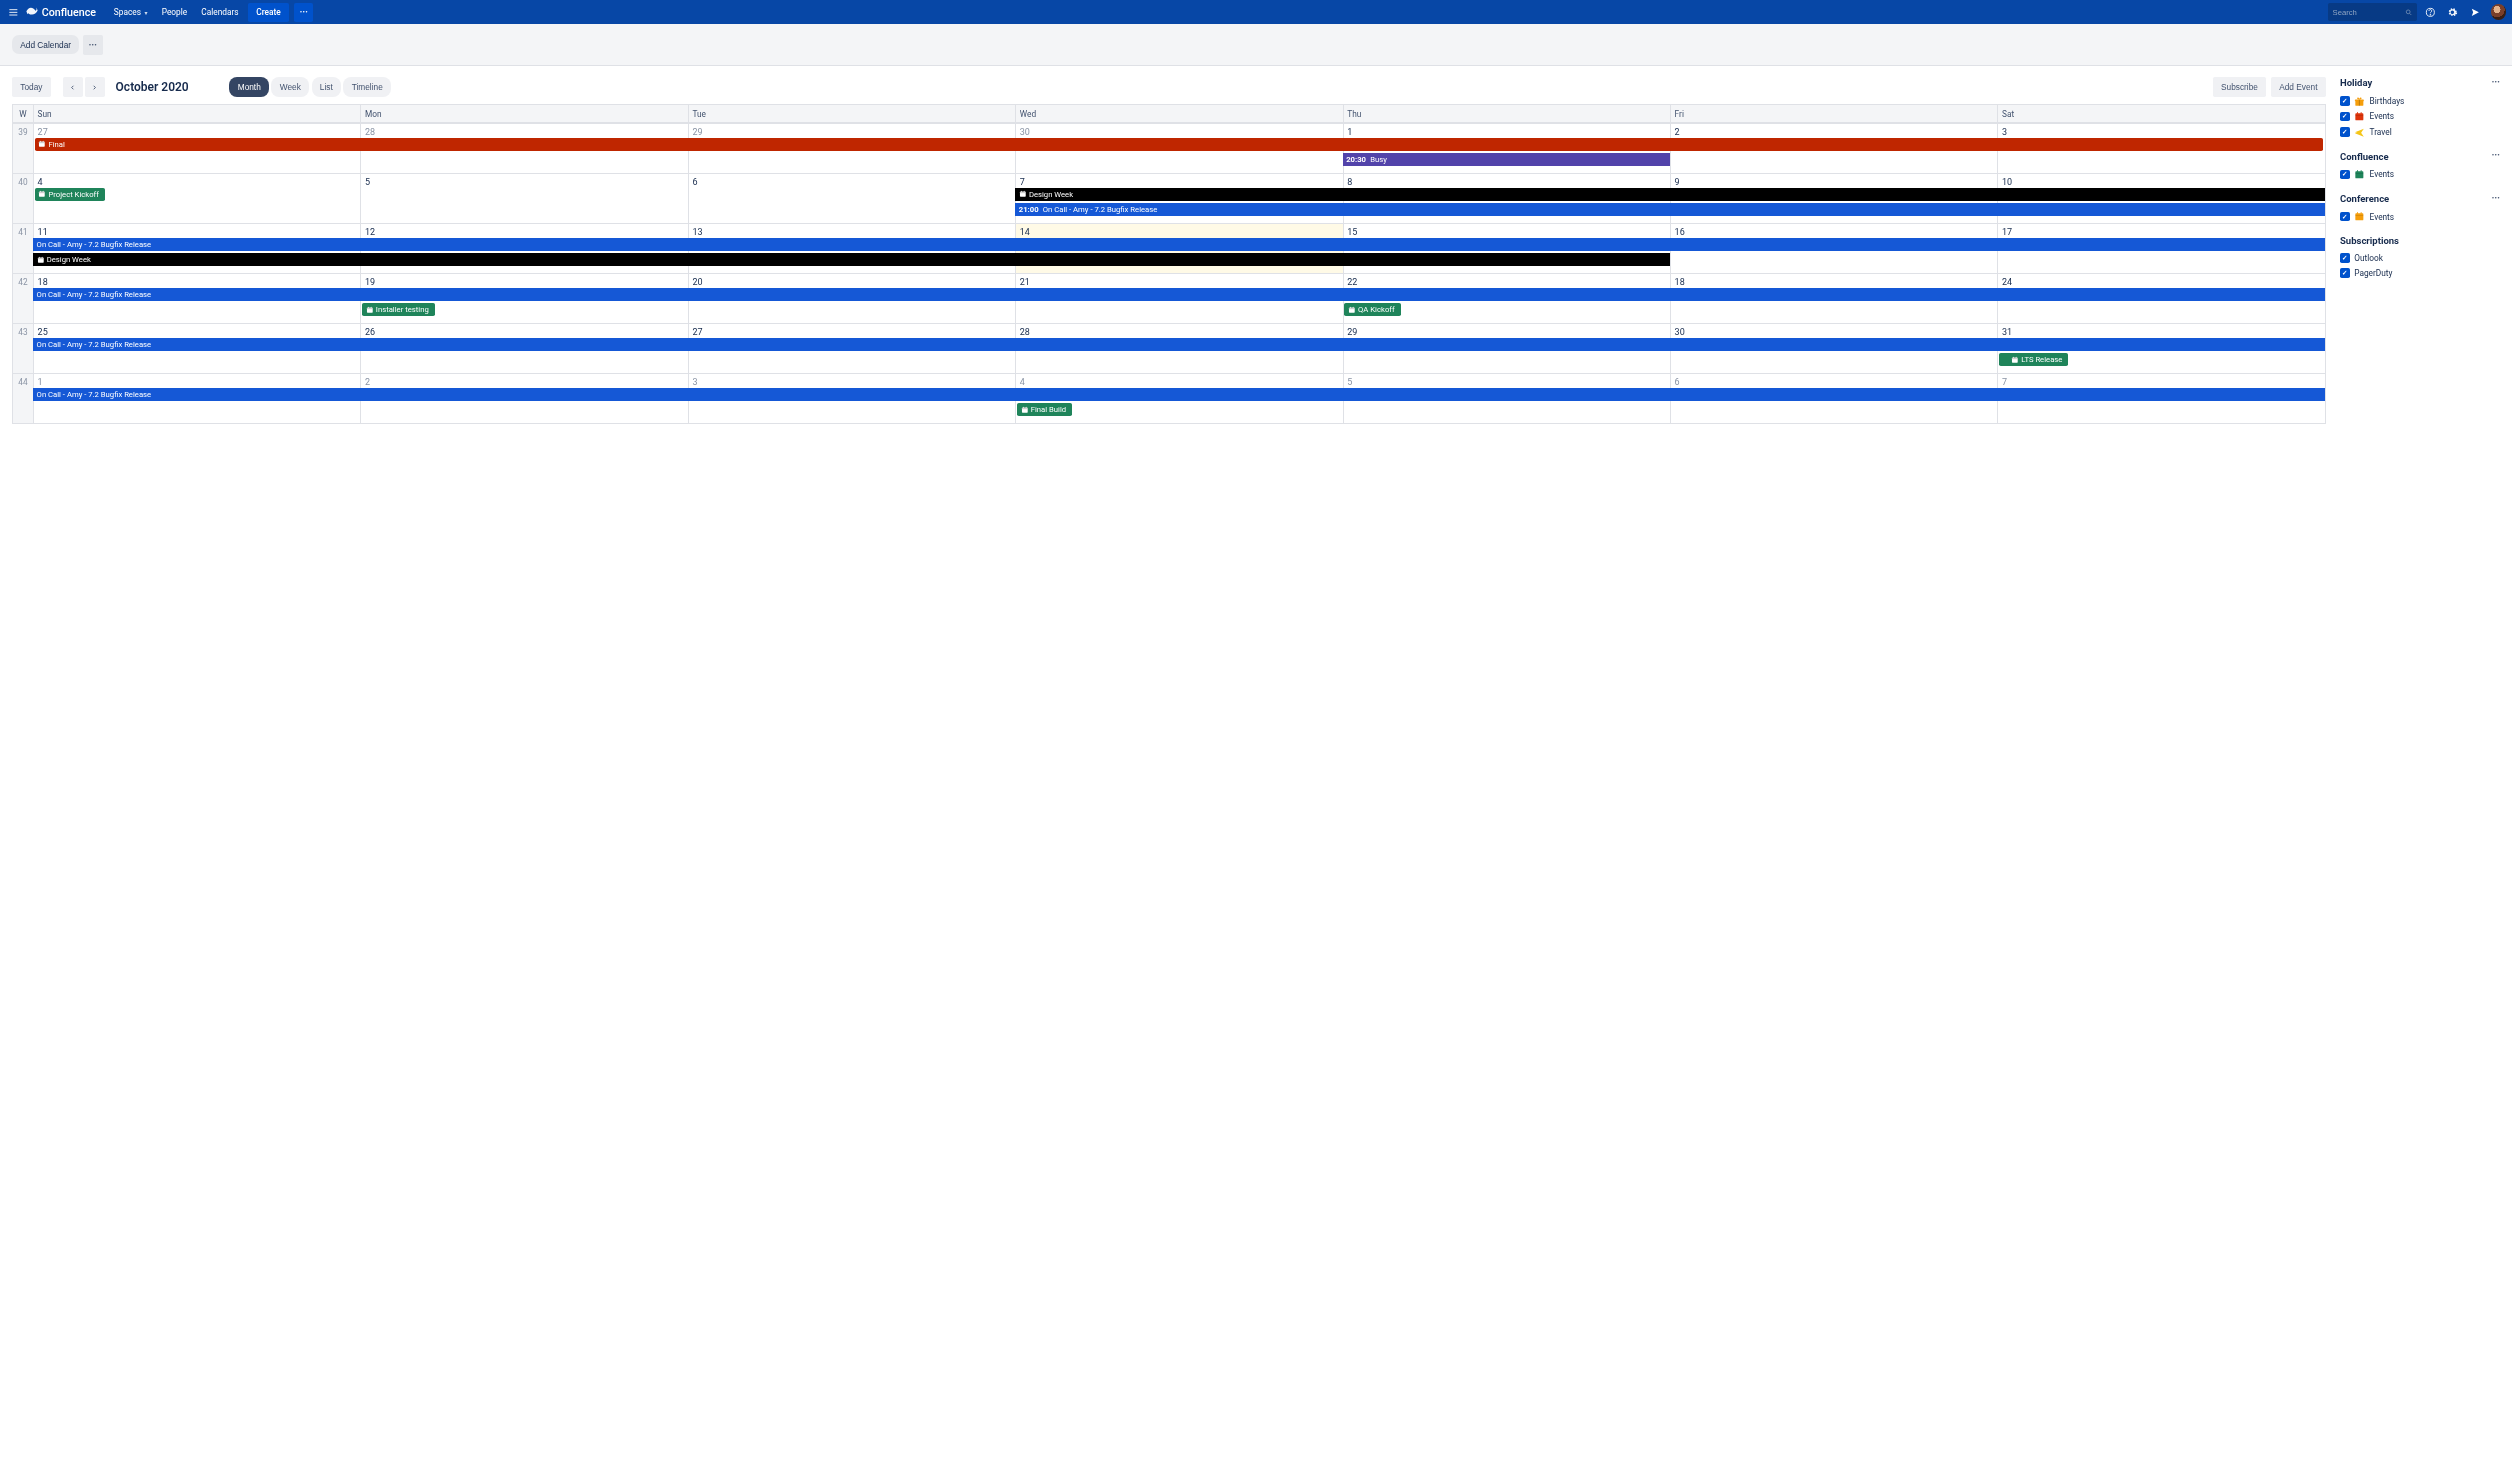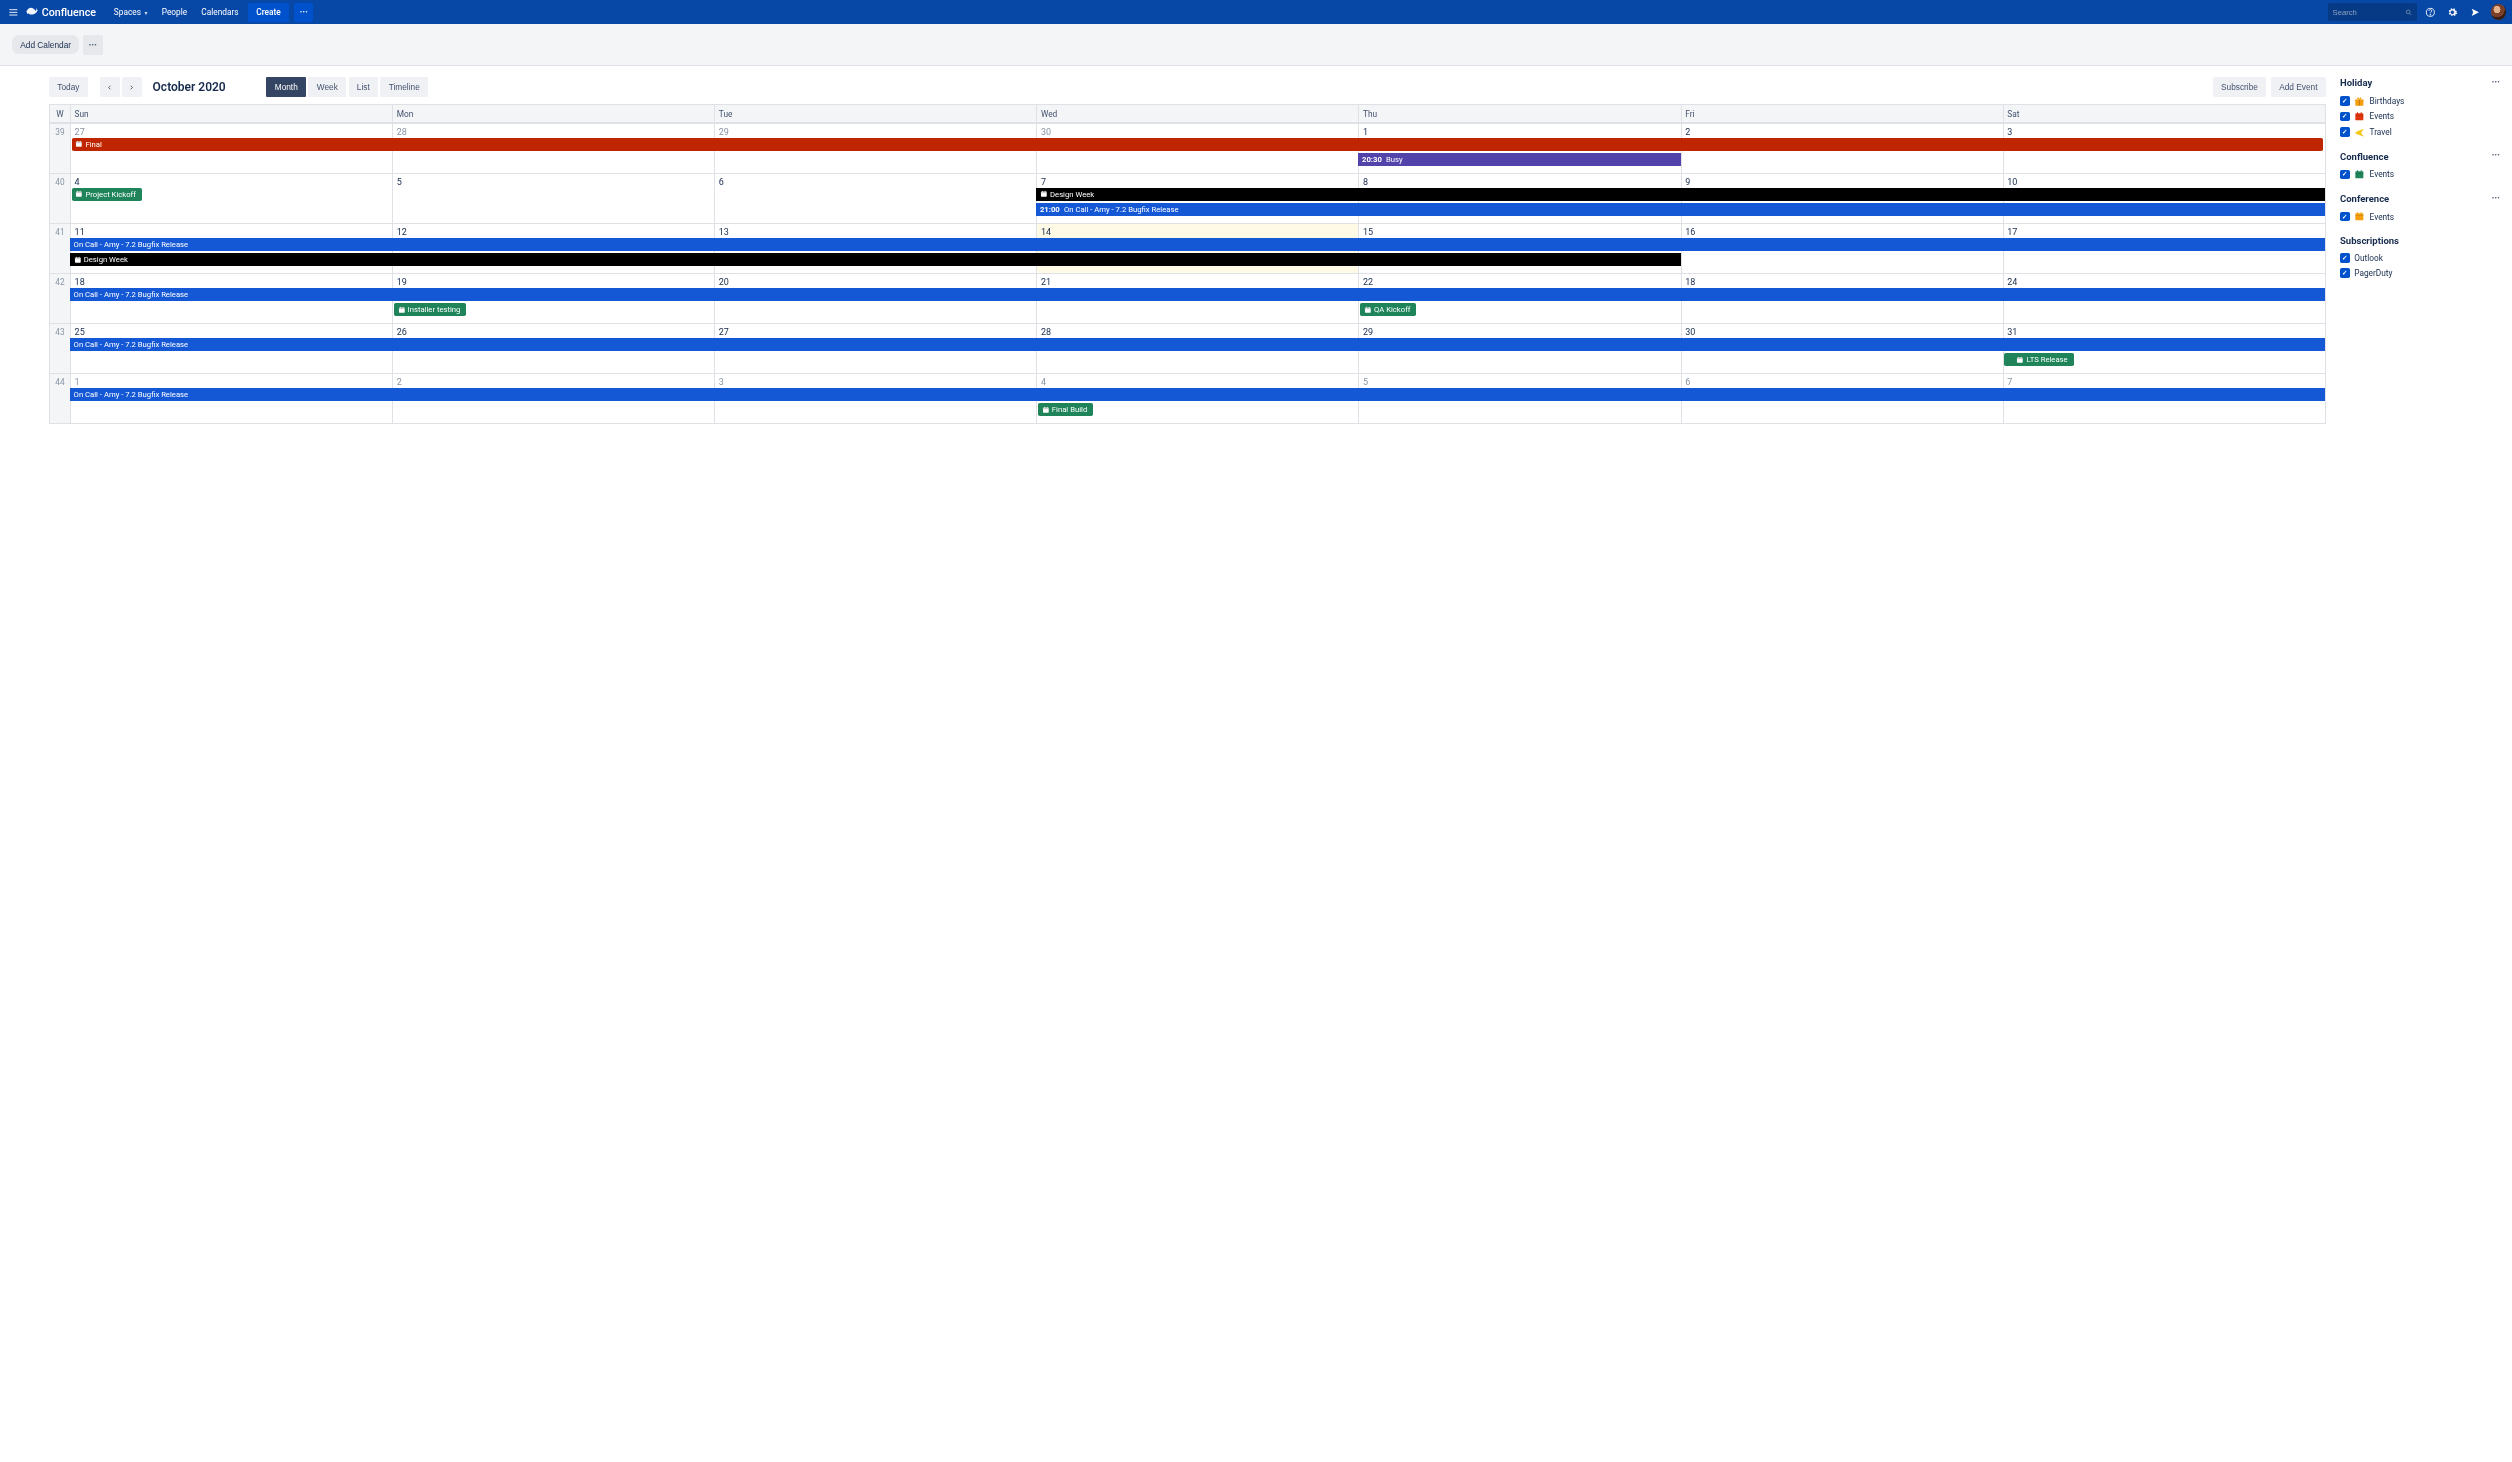--- a/index.html
+++ b/index.html
@@ -21,29 +21,29 @@
 .top-icon { width:19px; height:19px; display:flex; align-items:center; justify-content:center; cursor:pointer; margin-left:3.6px;}
 .avatar { width:15.4px; height:15.4px; border-radius:50%; background: radial-gradient(circle at 40% 35%, #e3b28c 25%, #7a3f2a 26% 55%, #3a1e14 56%); cursor:pointer; margin-left:6px;}
 
 
 .page-header { background:#f4f5f7; padding:10.7px 12px; display:flex; align-items:center; border-bottom:0.6px solid #dfe1e6;}
 .page-title { font-size:16.6px; font-weight:600; color:#172b4d; flex:1;}
 .btn-light { background:#e6e8ec; border:none; padding:4.7px 8.3px; border-radius:7px; font-size:8.3px; cursor:pointer; color:#172b4d;}
 .btn-icon-light { background:#e6e8ec; border:none; width:20px; height:20px; border-radius:1.8px; cursor:pointer; display:flex; align-items:center; justify-content:center; margin-left:3.6px;}
 
 
-.content { display:flex; padding:10.7px 12px 18px 12px; gap:14.2px;margin-left:37px; }
+.content { display:flex; padding:10.7px 12px 18px 12px; gap:14.2px; }
 .main { flex:1; }
 .toolbar { display:flex; align-items:center; gap:4.7px; margin-bottom:7.1px; flex-wrap:wrap;}
 .tool-group { display:flex; gap:2.4px; align-items:center; }
 .btn { background:#f0f1f4; border:none; padding:4.7px 8.3px; border-radius:1.8px; font-size:8.3px; cursor:pointer; color:#42526e;}
 .btn-nav { background:#f0f1f4; border:none; width:20px; height:20px; border-radius:1.8px; cursor:pointer; display:flex; align-items:center; justify-content:center; font-size:8.3px; color:#42526e;}
 .month-label { font-size:12px; font-weight:600; margin-left:6px; margin-right:12px;}
 .view-tabs { display:flex; gap:2.4px; margin-left:24px;}
-.view-tab { background:#f0f1f4; border:none; padding:4.7px 8.3px; border-radius:1px; font-size:8.3px; cursor:pointer; color:#42526e;}
+.view-tab { background:#f0f1f4; border:none; padding:4.7px 8.3px; border-radius:8px; font-size:8.3px; cursor:pointer; color:#42526e;}
 .view-tab.active { background:#344563; color:#fff;}
 .tool-spacer { flex:1; }
 
 
 .cal { border:0.6px solid #dfe1e6; }
 .cal-head { display:grid; grid-template-columns: 20px repeat(7, 1fr); background:#f4f5f7; border-bottom:0.6px solid #dfe1e6;}
 .cal-head div { padding:3.6px 3.6px; font-size:8.3px; color:#42526e; border-left:0.6px solid #dfe1e6;}
 .cal-head div:first-child { border-left:none; text-align:center;}
 .cal-row { display:grid; grid-template-columns: 20px repeat(7, 1fr); position:relative;}
 .wk { background:#f4f5f7; color:#8993a4; font-size:8.3px; padding:2.4px 0; text-align:center; border-top:0.6px solid #dfe1e6;}

